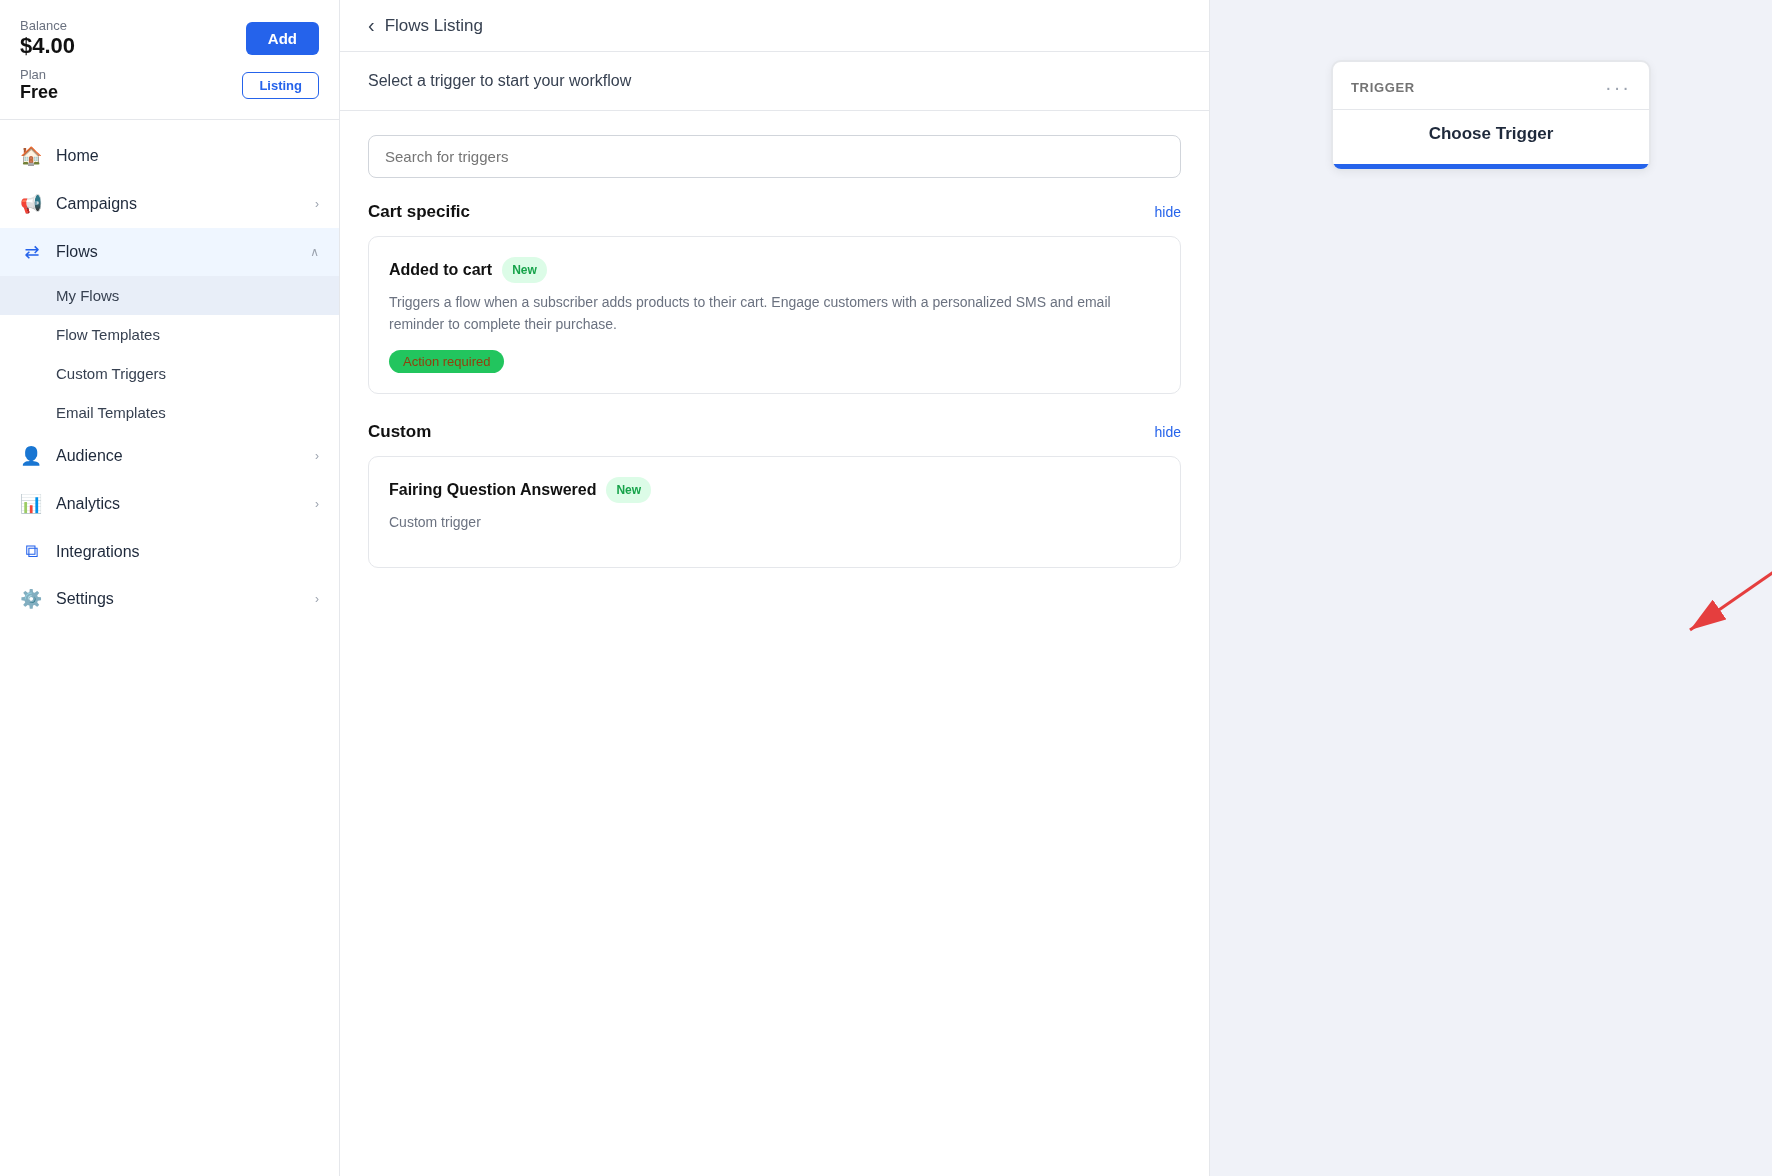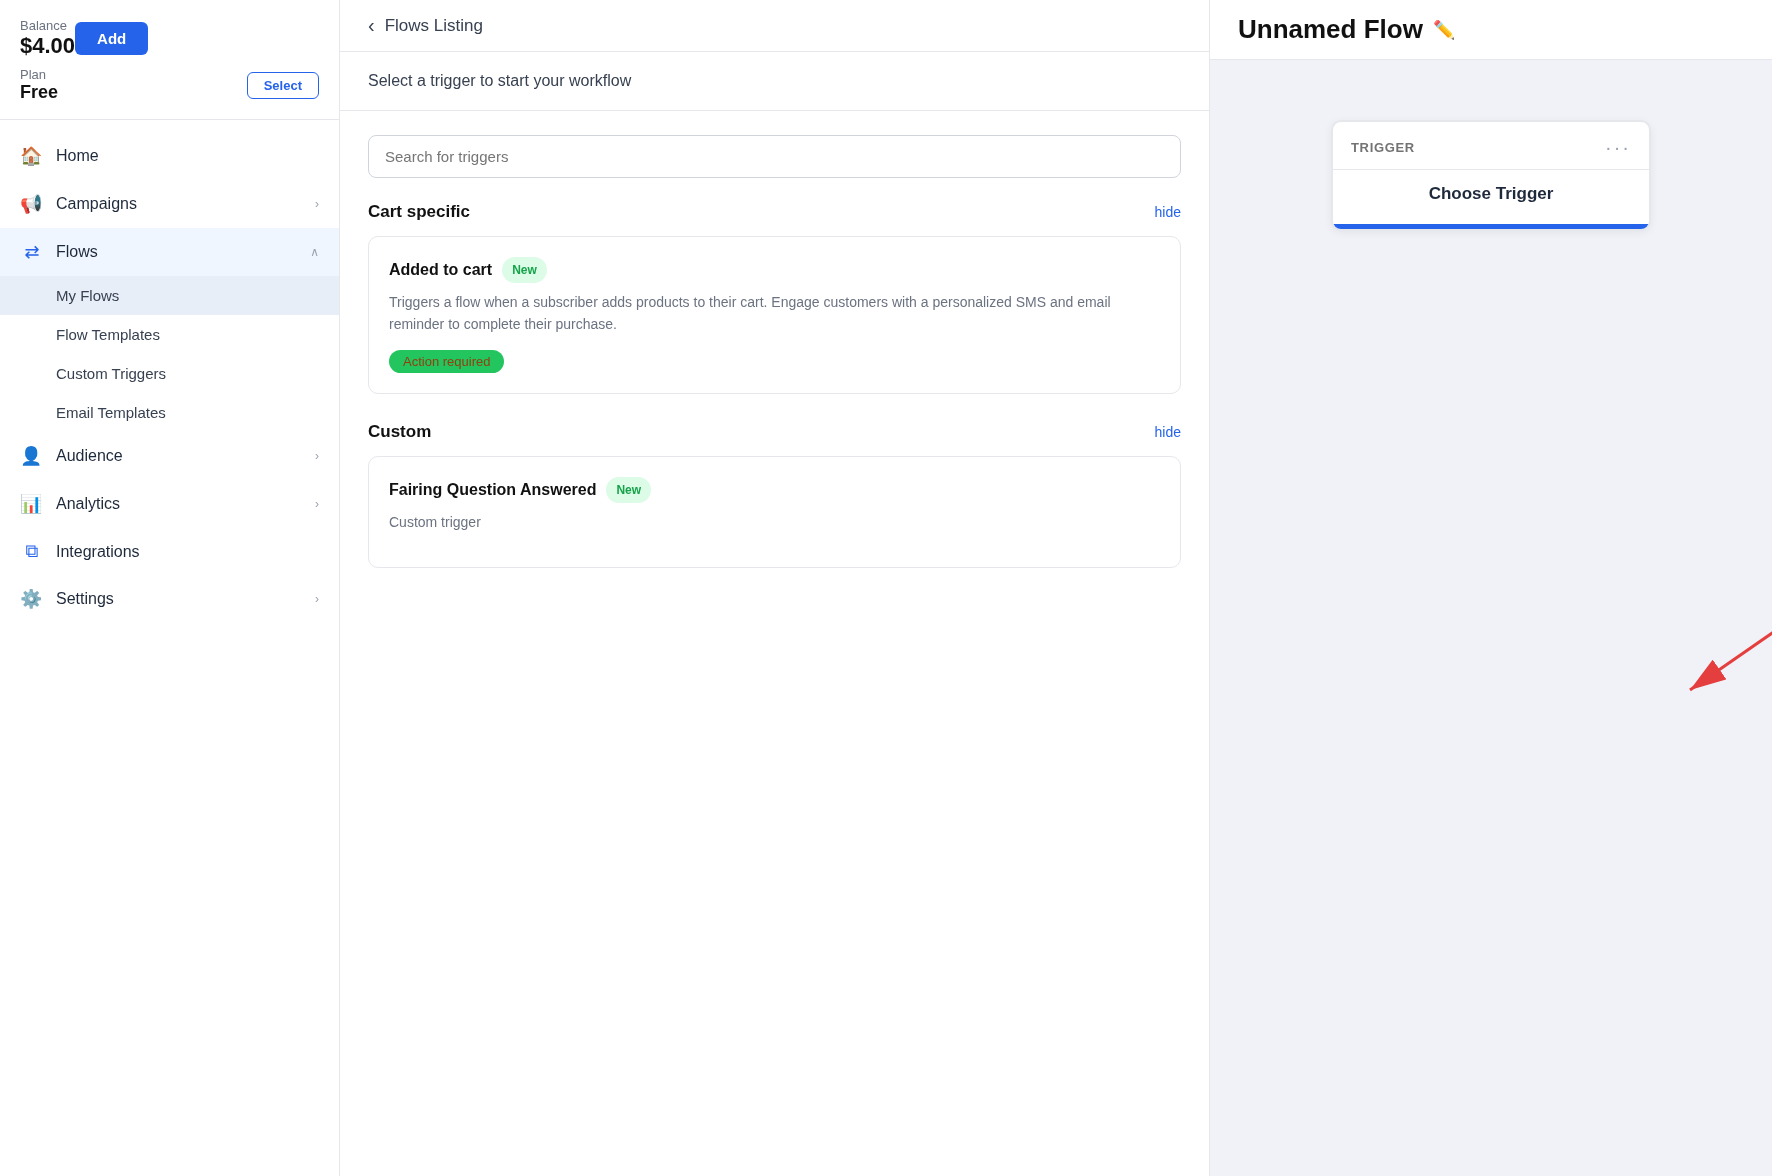--- a/index.html
+++ b/index.html
@@ -13,21 +13,21 @@
       border-right: 1px solid #e5e7eb;
       display: flex;
       flex-direction: column;
       height: 100%;
     }
     .sidebar-header {
       padding: 18px 20px 16px 20px;
       border-bottom: 1px solid #e5e7eb;
     }
     .balance-label { font-size: 13px; color: #6b7280; }
-    .balance-row { display: flex; align-items: center; justify-content: flex-start; }
+    .balance-row { display: flex; align-items: center; justify-content: space-between; }
     .balance-amount { font-size: 22px; font-weight: 700; color: #111; }
     .add-button {
       background: #2563eb;
       color: #fff;
       border: none;
       border-radius: 6px;
       padding: 8px 22px;
       font-size: 15px;
       font-weight: 600;
       cursor: pointer;
@@ -256,21 +256,21 @@
         <div class="balance-label">Balance</div>
         <div class="balance-amount">$4.00</div>
       </div>
       <button class="add-button">Add</button>
     </div>
     <div class="plan-row">
       <div>
         <div class="plan-label">Plan</div>
         <div class="plan-value">Free</div>
       </div>
-      <button class="upgrade-button">Select</button>
+      <button class="upgrade-button">Listing</button>
     </div>
   </div>
 
   <div class="sidebar-nav">
 
     <div class="nav-item">
       <span class="nav-icon">🏠</span>
       <span class="nav-label">Home</span>
     </div>
 
@@ -365,24 +365,20 @@
               <span class="trigger-card-title">Fairing Question Answered</span>
               <span class="new-badge">New</span>
             </div>
             <div class="trigger-card-desc">Custom trigger</div>
           </div>
         </div>
       </div>
     </div>
 
     <div class="flow-panel">
-      <div class="flow-panel-header">
-        <span class="flow-title">Unnamed Flow</span>
-        <span class="edit-icon">✏️</span>
-      </div>
       <div class="flow-canvas">
         <div class="trigger-box">
           <div class="trigger-box-header">
             <span class="trigger-box-label">TRIGGER</span>
             <span class="three-dots">···</span>
           </div>
           <div class="trigger-box-body">
             <div class="choose-trigger-text">Choose Trigger</div>
           </div>
           <div class="trigger-box-bottom-bar"></div>

